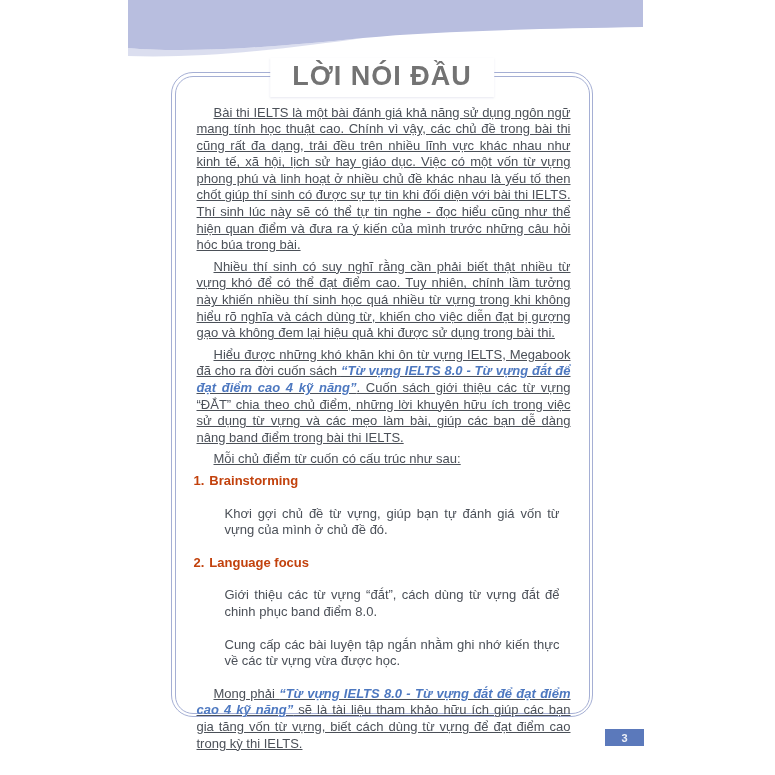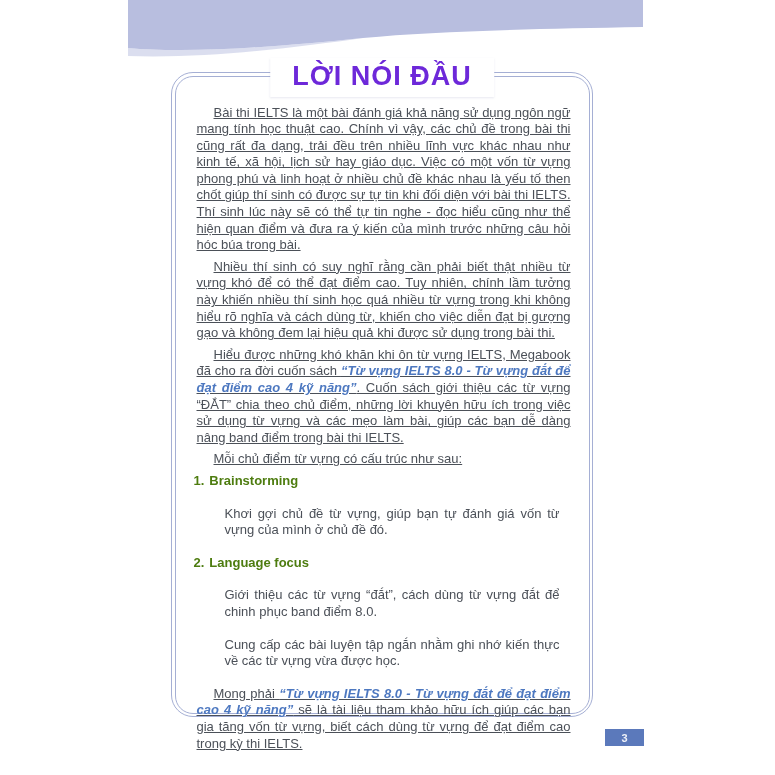--- a/index.html
+++ b/index.html
@@ -36,40 +36,40 @@
     left: 50%;
     transform: translateX(-50%);
     background: #ffffff;
     padding: 3px 22px 5px 22px;
     z-index: 2;
     box-shadow: 0 1px 2px rgba(120,130,170,0.18);
   }
   .page-title {
     font-size: 27px;
     font-weight: bold;
-    color: #6d28d9;
+    color: #737373;
     letter-spacing: 1px;
     white-space: nowrap;
     font-family: "Liberation Sans", sans-serif;
   }
   .content {
     position: absolute;
     left: 0; top: 0; right: 0; bottom: 0;
     padding: 23px 13px 0 16px;
     font-size: 13px;
     line-height: 16.6px;
     color: #4b5058;
     text-align: justify;
   }
   .para { margin: 5px; text-indent: 17px; text-decoration: underline; }
   .structure-intro { margin-top: 3px; }
   .list-item { margin-top: 3px; }
   .item-head {
     font-weight: bold;
-    color: #4d7c0f;
+    color: #c2410c;
     padding-left: 2px;
   }
   .item-head .num { display: inline-block; margin-right: 5px; }
   .item-desc { margin: 16px; padding-left: 17px; text-align: justify; }
   .item-desc + .item-desc { margin-top: 1px; }
   .book-title {
     color: #4d78c0;
     font-weight: bold;
     font-style: italic;
   }
@@ -103,21 +103,21 @@
     </div>
 
     <div class="content">
 
       <p class="para">Bài thi IELTS là một bài đánh giá khả năng sử dụng ngôn ngữ mang tính học thuật cao. Chính vì vậy, các chủ đề trong bài thi cũng rất đa dạng, trải đều trên nhiều lĩnh vực khác nhau như kinh tế, xã hội, lịch sử hay giáo dục. Việc có một vốn từ vựng phong phú và linh hoạt ở nhiều chủ đề khác nhau là yếu tố then chốt giúp thí sinh có được sự tự tin khi đối diện với bài thi IELTS. Thí sinh lúc này sẽ có thể tự tin nghe - đọc hiểu cũng như thể hiện quan điểm và đưa ra ý kiến của mình trước những câu hỏi hóc búa trong bài.</p>
 
       <p class="para">Nhiều thí sinh có suy nghĩ rằng cần phải biết thật nhiều từ vựng khó để có thể đạt điểm cao. Tuy nhiên, chính lầm tưởng này khiến nhiều thí sinh học quá nhiều từ vựng trong khi không hiểu rõ nghĩa và cách dùng từ, khiến cho việc diễn đạt bị gượng gạo và không đem lại hiệu quả khi được sử dụng trong bài thi.</p>
 
       <p class="para"><span>Hiểu được những khó khăn khi ôn từ vựng IELTS, Megabook đã cho ra đời cuốn sách </span><span class="book-title">“Từ vựng IELTS 8.0 - Từ vựng đắt để đạt điểm cao 4 kỹ năng”</span><span>. Cuốn sách giới thiệu các từ vựng “ĐẮT” chia theo chủ điểm, những lời khuyên hữu ích trong việc sử dụng từ vựng và các mẹo làm bài, giúp các bạn dễ dàng nâng band điểm trong bài thi IELTS.</span></p>
 
-      <p class="para structure-intro">Mỗi chủ điểm từ vựng có cấu trúc như sau:</p>
+      <p class="para structure-intro">Mỗi chủ điểm từ cuốn có cấu trúc như sau:</p>
 
       <div class="list-item">
         <div class="item-head"><span class="num">1.</span><span class="label">Brainstorming</span></div>
         <p class="item-desc">Khơi gợi chủ đề từ vựng, giúp bạn tự đánh giá vốn từ vựng của mình ở chủ đề đó.</p>
       </div>
 
       <div class="list-item">
         <div class="item-head"><span class="num">2.</span><span class="label">Language focus</span></div>
         <p class="item-desc">Giới thiệu các từ vựng “đắt”, cách dùng từ vựng đắt để chinh phục band điểm 8.0.</p>
       </div>

